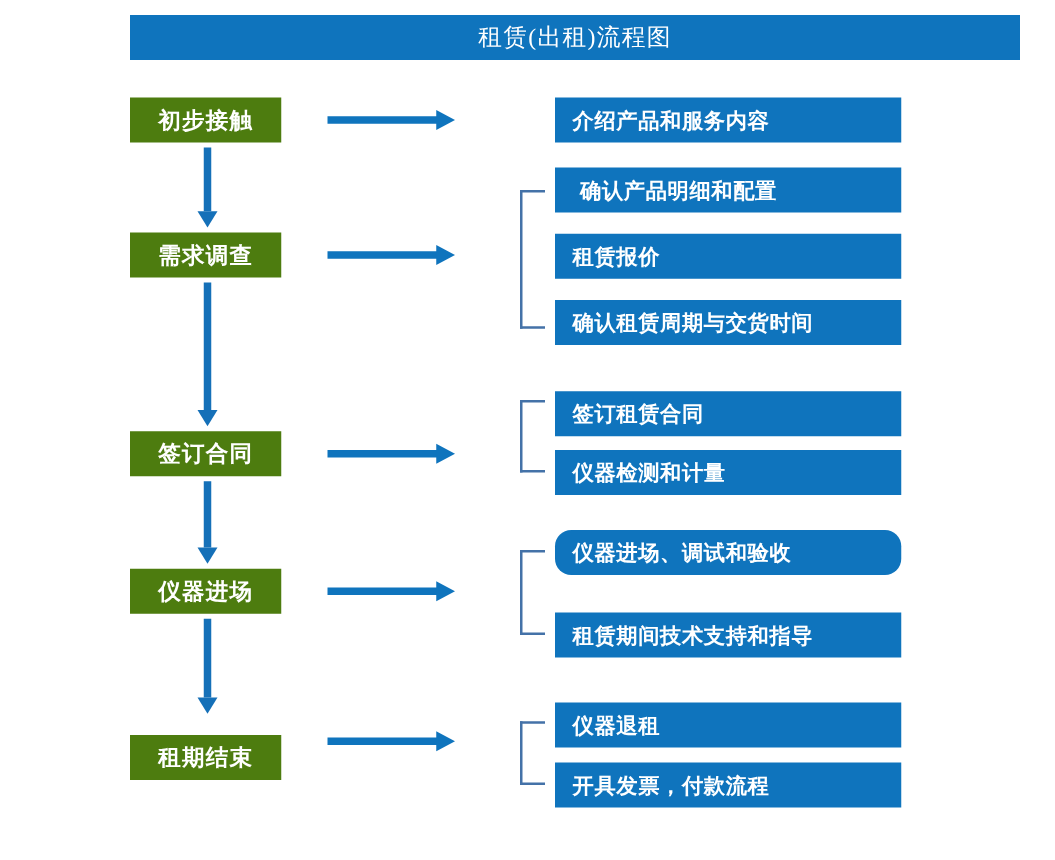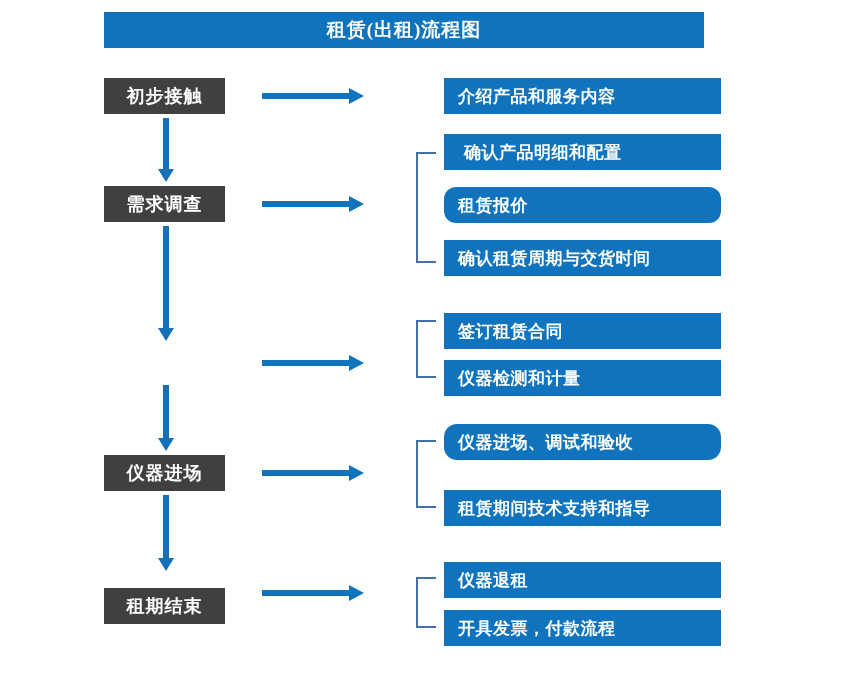--- a/index.html
+++ b/index.html
@@ -17,39 +17,39 @@
     position: relative;
     width: 844px;
     height: 688px;
   }
 
   
   .title-bar {
     position: absolute;
     left: 104px;
     top: 12px;
-    width: 600px;
+    width: 712px;
     height: 36px;
     background: #0f74bd;
     color: #ffffff;
     font-size: 19px;
-    font-weight: bold;
+    font-weight: normal;
     display: flex;
     align-items: center;
     justify-content: center;
     letter-spacing: 1px;
   }
 
   
   .stage-box {
     position: absolute;
     left: 104px;
     width: 121px;
     height: 36px;
-    background: #404040;
+    background: #4d7c0f;
     color: #ffffff;
     font-size: 18px;
     font-weight: bold;
     display: flex;
     align-items: center;
     justify-content: center;
     letter-spacing: 1px;
   }
 
   
@@ -132,20 +132,21 @@
 </style>
 </head>
 <body>
 
 <div id="canvas">
 
   <div class="title-bar">租赁(出租)流程图</div>
 
   <div class="stage-box" style="top:78px;">初步接触</div>
   <div class="stage-box" style="top:186px;">需求调查</div>
+  <div class="stage-box" style="top:345px;">签订合同</div>
   <div class="stage-box" style="top:455px;">仪器进场</div>
   <div class="stage-box" style="top:588px;">租期结束</div>
 
   <div class="v-arrow" style="top:118px; height:64px;">
     <div class="shaft" style="height:51px;"></div>
     <div class="head"></div>
   </div>
   <div class="v-arrow" style="top:226px; height:115px;">
     <div class="shaft" style="height:102px;"></div>
     <div class="head"></div>
@@ -181,21 +182,21 @@
   </div>
 
   <div class="bracket" style="top:152px; height:111px;"></div>
   <div class="bracket" style="top:320px; height:58px;"></div>
   <div class="bracket" style="top:440px; height:68px;"></div>
   <div class="bracket" style="top:577px; height:51px;"></div>
 
   <div class="detail-box" style="top:78px;">介绍产品和服务内容</div>
 
   <div class="detail-box" style="top:134px;padding-left:20px;">确认产品明细和配置</div>
-  <div class="detail-box" style="top:187px;border-radius:12px;">租赁报价</div>
+  <div class="detail-box" style="top:187px;">租赁报价</div>
   <div class="detail-box" style="top:240px;">确认租赁周期与交货时间</div>
 
   <div class="detail-box" style="top:313px;">签订租赁合同</div>
   <div class="detail-box" style="top:360px;">仪器检测和计量</div>
 
   <div class="detail-box" style="top:424px;border-radius:13px;">仪器进场、调试和验收</div>
   <div class="detail-box" style="top:490px;">租赁期间技术支持和指导</div>
 
   <div class="detail-box" style="top:562px;">仪器退租</div>
   <div class="detail-box" style="top:610px;">开具发票，付款流程</div>

